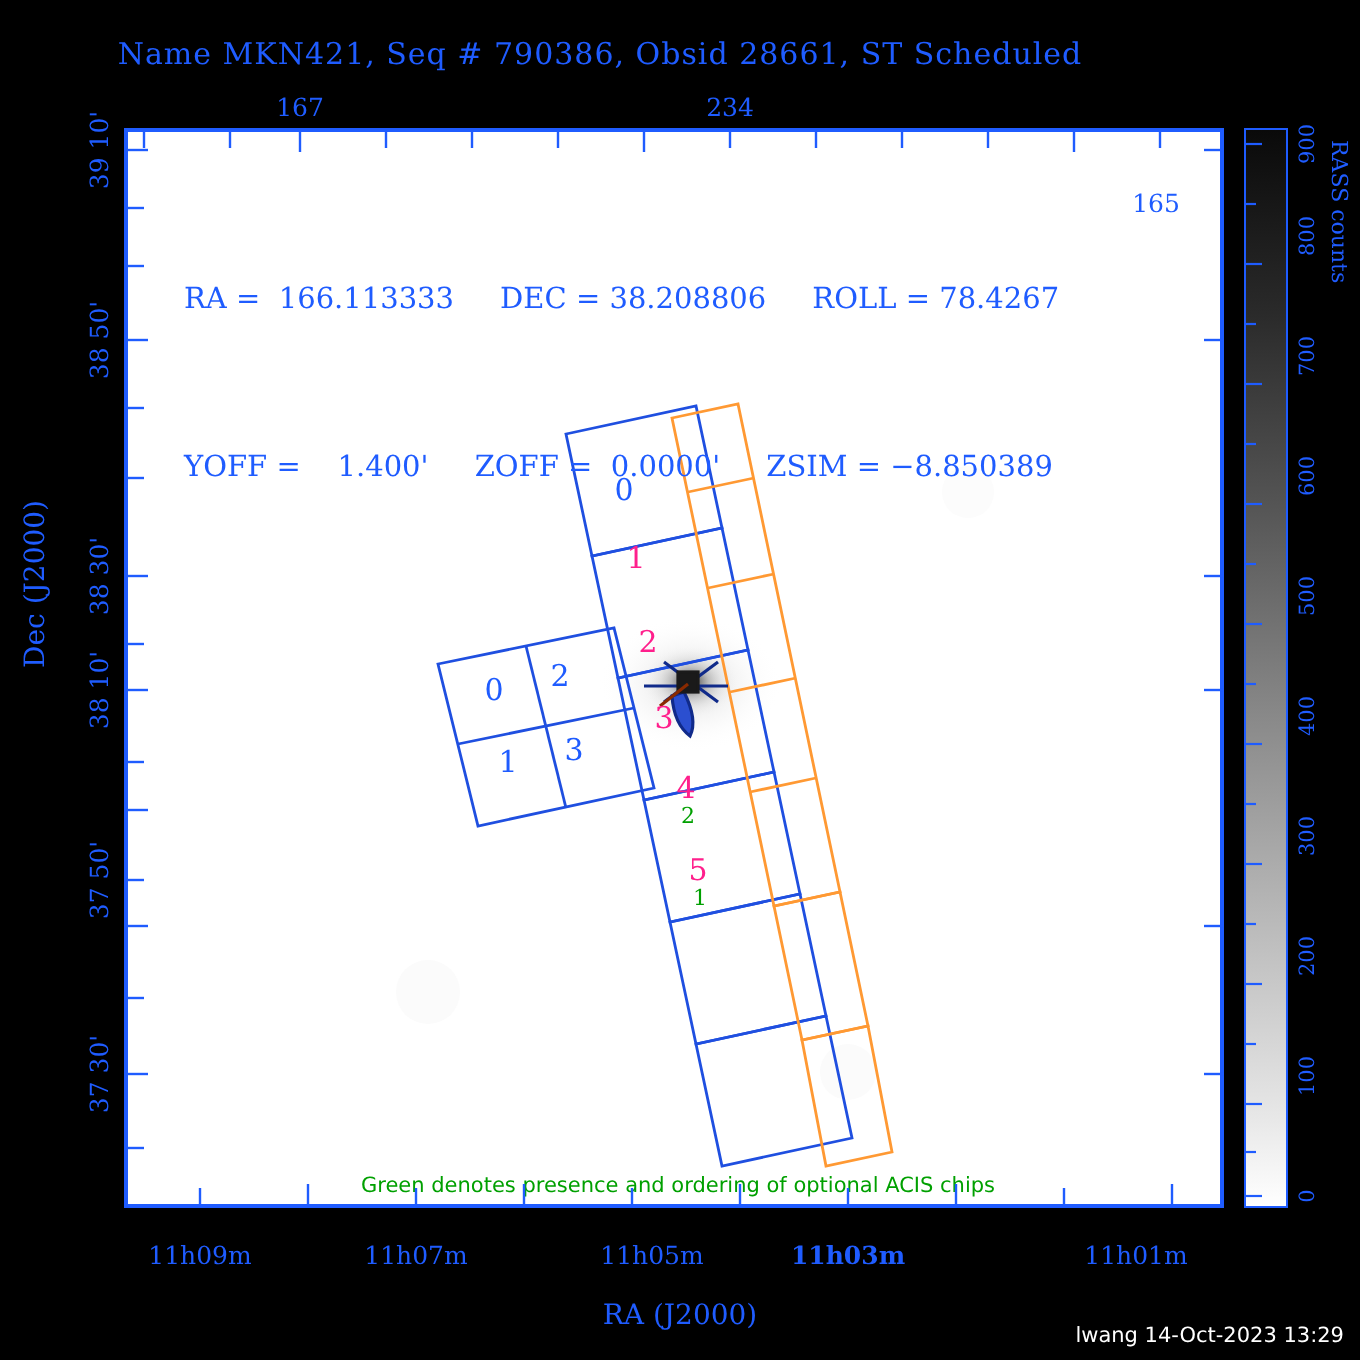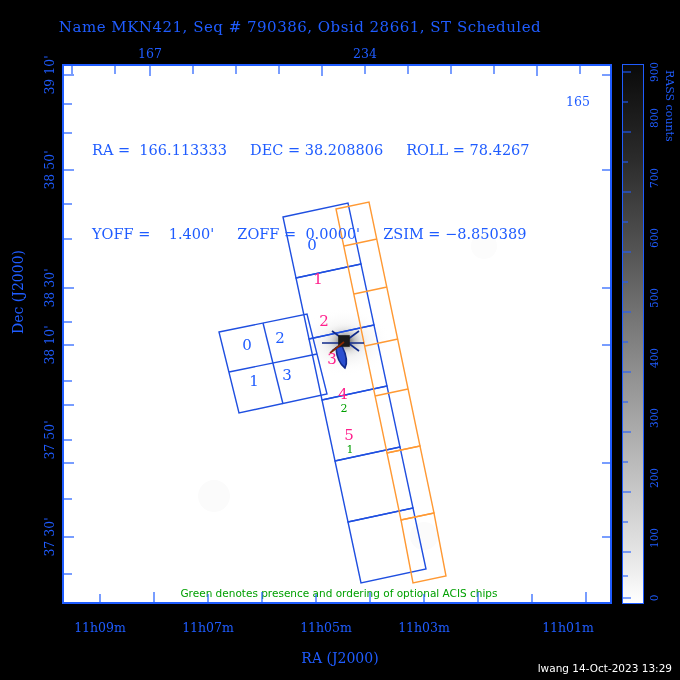--- a/index.html
+++ b/index.html
@@ -150,21 +150,21 @@
   <div class="row">YOFF =    1.400'     ZOFF =  0.0000'     ZSIM = −8.850389</div>
 </div>
 
 <span class="tick tick-top abs" style="left:150px;">167</span>
 <span class="tick tick-top abs" style="left:365px;">234</span>
 <span class="tick tick-top abs" style="left:578px;margin-top:48px;">165</span>
 
 <span class="tick tick-bot abs" style="left:100px;">11h09m</span>
 <span class="tick tick-bot abs" style="left:208px;">11h07m</span>
 <span class="tick tick-bot abs" style="left:300px;margin-left:26px;">11h05m</span>
-<span class="tick tick-bot abs" style="left:424px;">11h03m</span>
+<span class="tick tick-bot abs" style="left:424px;font-weight:bold;">11h03m</span>
 <span class="tick tick-bot abs" style="left:532px;margin-left:36px;">11h01m</span>
 
 <span class="vtick" style="left:42px;top:75px;">39 10'</span>
 <span class="vtick" style="left:42px;top:170px;">38 50'</span>
 <span class="vtick" style="left:42px;top:288px;">38 30'</span>
 <span class="vtick" style="left:42px;top:345px;">38 10'</span>
 <span class="vtick" style="left:42px;top:440px;">37 50'</span>
 <span class="vtick" style="left:42px;top:537px;">37 30'</span>
 
 <div class="abs" id="xlabel">RA (J2000)</div>

